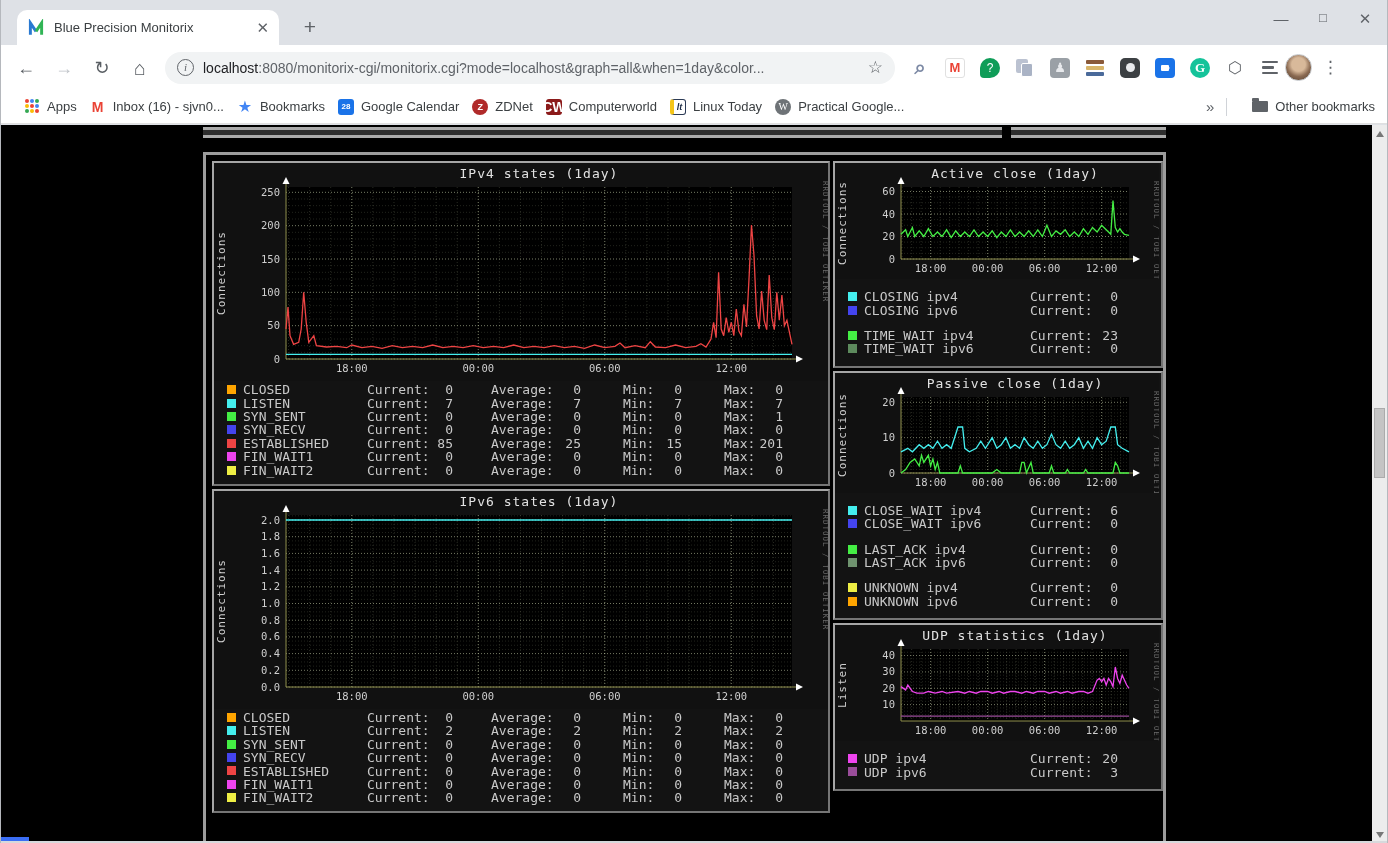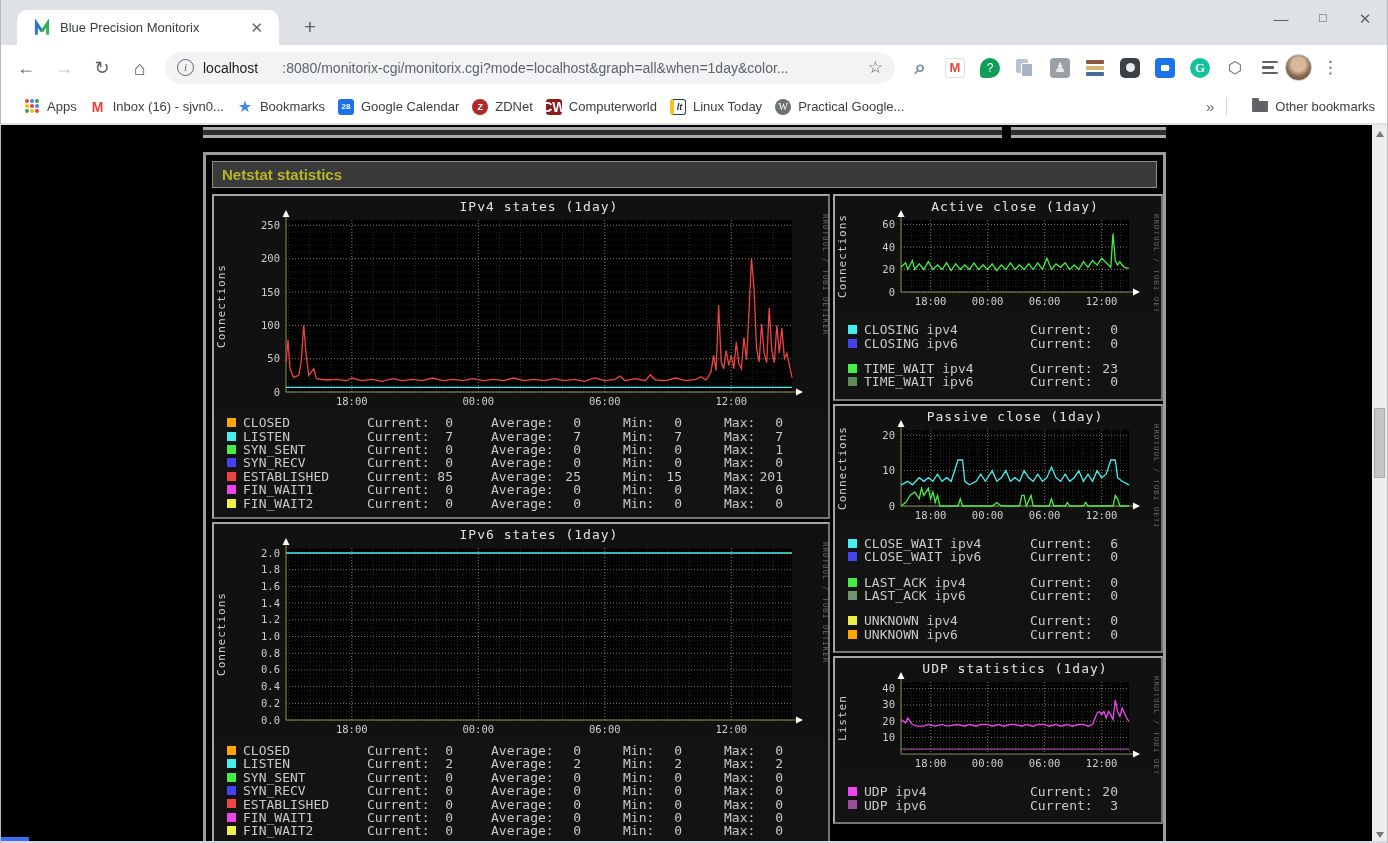--- a/index.html
+++ b/index.html
@@ -4,21 +4,21 @@
 <style>
   * { box-sizing: border-box; margin: 0; padding: 0; }
   html,body { width:1388px; height:843px; overflow:hidden; background:#000;
               font-family:"Liberation Sans", sans-serif; }
   .window { position:relative; width:1388px; height:843px; background:#dee1e6;
             border-left:1px solid #b5b8bd; border-right:1px solid #b5b8bd; }
 
   
   .tabstrip { position:relative; height:45px; background:#dee1e6; }
   .tab { position:absolute; left:16px; top:10px; width:262px; height:35px; background:#fff;
-         border-radius:10px 10px 0 0; display:flex; align-items:center; padding:0 16px; }
+         border-radius:10px 10px 0 0; display:flex; align-items:center; padding:0 10px; }
   .favicon { width:18px; height:18px; margin-right:9px; flex:none; }
   .tab-title { font-size:13px; color:#3c4043; white-space:nowrap; overflow:hidden; flex:1; }
   .tab-close { color:#5f6368; font-size:15px; margin-left:8px; cursor:pointer; }
   .newtab { position:absolute; left:295px; top:14px; font-size:21px; color:#5f6368; width:28px;
             height:28px; text-align:center; line-height:26px; }
   .wincontrols { position:absolute; right:14px; top:10px; display:flex; gap:26px; color:#5f6368;
                  font-size:15px; }
   .wc { width:16px; text-align:center; }
   .wc-max { font-size:13px; }
 
@@ -28,21 +28,21 @@
             color:#5a5f64; margin-left:12px; flex:none; }
   .navbtn.disabled { color:#c0c4c9; }
   .navbtn.home { font-size:20px; }
   .omnibox { margin-left:12px; width:730px; height:32px; background:#f1f3f4; border-radius:16px;
              display:flex; align-items:center; padding:0 12px; overflow:hidden; flex:none; }
   .info-i { width:17px; height:17px; border:1.5px solid #5f6368; border-radius:50%; color:#5f6368;
             font-size:11px; text-align:center; line-height:14px; margin-right:9px; flex:none;
             font-family:"Liberation Serif", serif; font-style:italic; }
   .url { font-size:14px; white-space:nowrap; overflow:hidden; flex:1; }
   .url .host { color:#202124; }
-  .url .rest { color:#5f6368;padding-left:24px; }
+  .url .rest { color:#5f6368; }
   .ob-star { color:#5f6368; font-size:17px; margin-left:8px; flex:none; }
   .ext-row { display:flex; align-items:center; gap:13px; margin-left:14px; }
   .ext { width:22px; height:22px; display:flex; align-items:center; justify-content:center;
          font-size:12px; position:relative; }
   .avatar { width:27px; height:27px; border-radius:50%;
             background:radial-gradient(circle at 50% 38%, #d8b99a 0 34%, #8a6a52 60%, #55402f 100%);
             border:1px solid #c5c8cc; margin-left:4px; }
   .kebab { color:#5f6368; font-size:17px; margin:0 6px 0 10px; }
 
   
@@ -288,21 +288,20 @@
       </span>
     </div>
   </div>
 
   <div class="content">
     <div class="prev-bar">
       <div class="prev-notch"></div>
     </div>
 
     <div class="section">
-      <div class="sec-header">Netstat statistics</div>
       <div class="cols">
         <div class="col-left">
           <div class="panel">
             <svg width="614" height="218">
                 <rect x="0" y="0" width="614" height="218" fill="#111111"></rect>
                 <rect x="72" y="24" width="506" height="172" fill="#000000"></rect>
                 <line x1="74.53" y1="24" x2="74.53" y2="196" stroke="rgba(195,205,165,0.20)" stroke-dasharray="1,2"></line>
                 <line x1="95.61333333333334" y1="24" x2="95.61333333333334" y2="196" stroke="rgba(195,205,165,0.20)" stroke-dasharray="1,2"></line>
                 <line x1="116.69666666666667" y1="24" x2="116.69666666666667" y2="196" stroke="rgba(195,205,165,0.20)" stroke-dasharray="1,2"></line>
                 <line x1="137.78" y1="24" x2="137.78" y2="196" stroke="rgba(195,205,165,0.20)" stroke-dasharray="1,2"></line>

